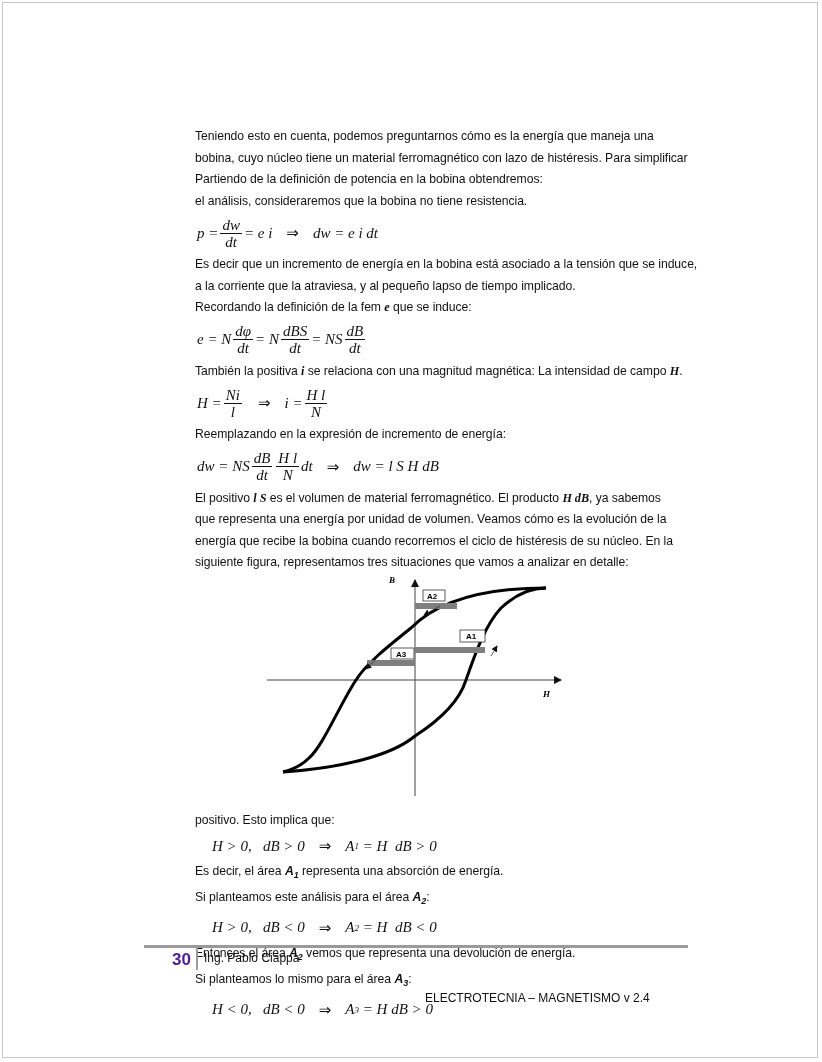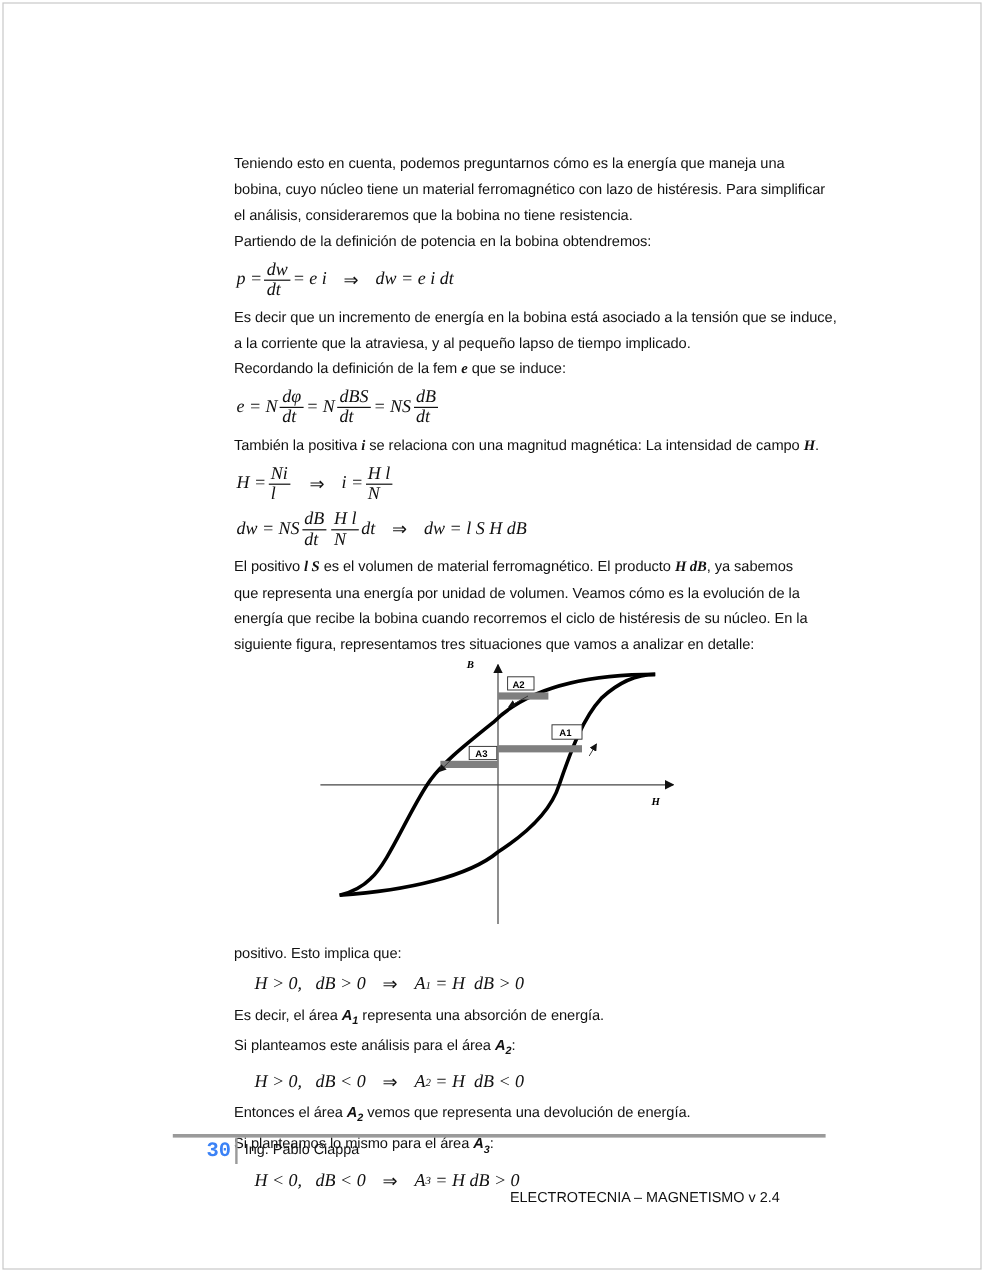--- a/index.html
+++ b/index.html
@@ -1,46 +1,46 @@
 <!DOCTYPE html>
 <html><head>
 <meta charset="utf-8">
 <style>
   html,body{margin:0;padding:0;background:#ffffff;}
   body{width:822px;height:1062px;position:relative;overflow:hidden;font-family:"Liberation Sans",sans-serif;color:#111;}
   .page{position:absolute;left:2px;top:2px;width:816px;height:1056px;border:1px solid #c8c8c8;box-sizing:border-box;background:#fff;}
   .content{position:absolute;left:191px;top:124px;width:500px;}
   .p{font-size:12.2px;line-height:17.5px;margin:4px;white-space:nowrap;letter-spacing:-0.05px;}
   .math{font-family:"Liberation Serif",serif;font-style:italic;font-size:15px;color:#111;position:relative;}
-  .frac{display:inline-block;vertical-align:middle;margin:0 2px;font-style:italic;}
+  .frac{display:inline-block;vertical-align:middle;text-align:center;margin:0 2px;font-style:italic;}
   .frac .num{display:block;border-bottom:1px solid #111;padding:0 2px;line-height:16px;}
   .frac .den{display:block;line-height:16px;padding:0 2px;}
   .b{font-weight:bold;font-style:italic;font-family:"Liberation Serif",serif;}
   .bs{font-weight:bold;font-style:italic;}
   sub{font-size:9px;}
   .eq{height:38px;display:flex;align-items:center;padding-left:6px;}
   .eq1{height:26px;display:flex;align-items:center;padding-left:6px;margin-left:15px;}
   .arr{font-style:normal;margin:0 14px;}
   .figure{position:relative;width:500px;height:230px;margin:2px 0 6px 0;}
   .footer-line{position:absolute;left:144px;top:945px;width:544px;height:3px;background:#9a9a9a;}
   .footer-sep{position:absolute;left:196px;top:948px;width:2px;height:22px;background:#9a9a9a;}
-  .pagenum{position:absolute;left:172px;top:950px;font-size:17px;font-weight:bold;color:#3b82f6;font-family:Liberation Mono, monospace;}
+  .pagenum{position:absolute;left:172px;top:950px;font-size:17px;font-weight:bold;color:#4c1d95;}
   .author{position:absolute;left:204px;top:951px;font-size:12px;}
   .doctitle{position:absolute;left:425px;top:991px;font-size:12px;}
 </style>
 </head>
 <body>
 
 <div class="page"></div>
 
 <div class="content">
   <p class="p">Teniendo esto en cuenta, podemos preguntarnos cómo es la energía que maneja una</p>
   <p class="p">bobina, cuyo núcleo tiene un material ferromagnético con lazo de histéresis. Para simplificar</p>
+  <p class="p">Partiendo de la definición de potencia en la bobina obtendremos:</p>
   <p class="p">el análisis, consideraremos que la bobina no tiene resistencia.</p>
-  <p class="p">Partiendo de la definición de potencia en la bobina obtendremos:</p>
 
   <div class="eq math">
     <span>p =</span>
     <span class="frac">
         <span class="num">dw</span>
         <span class="den">dt</span>
       </span>
     <span>= e i</span>
     <span class="arr">⇒</span>
     <span>dw = e i dt</span>
@@ -77,20 +77,21 @@
         <span class="den">l</span>
       </span>
     <span class="arr">⇒</span>
     <span>i =</span>
     <span class="frac">
         <span class="num">H l</span>
         <span class="den">N</span>
       </span>
   </div>
 
+  <p class="p">Reemplazando en la expresión de incremento de energía:</p>
 
   <div class="eq math">
     <span>dw = NS</span>
     <span class="frac">
         <span class="num">dB</span>
         <span class="den">dt</span>
       </span>
     <span class="frac">
         <span class="num">H l</span>
         <span class="den">N</span>

